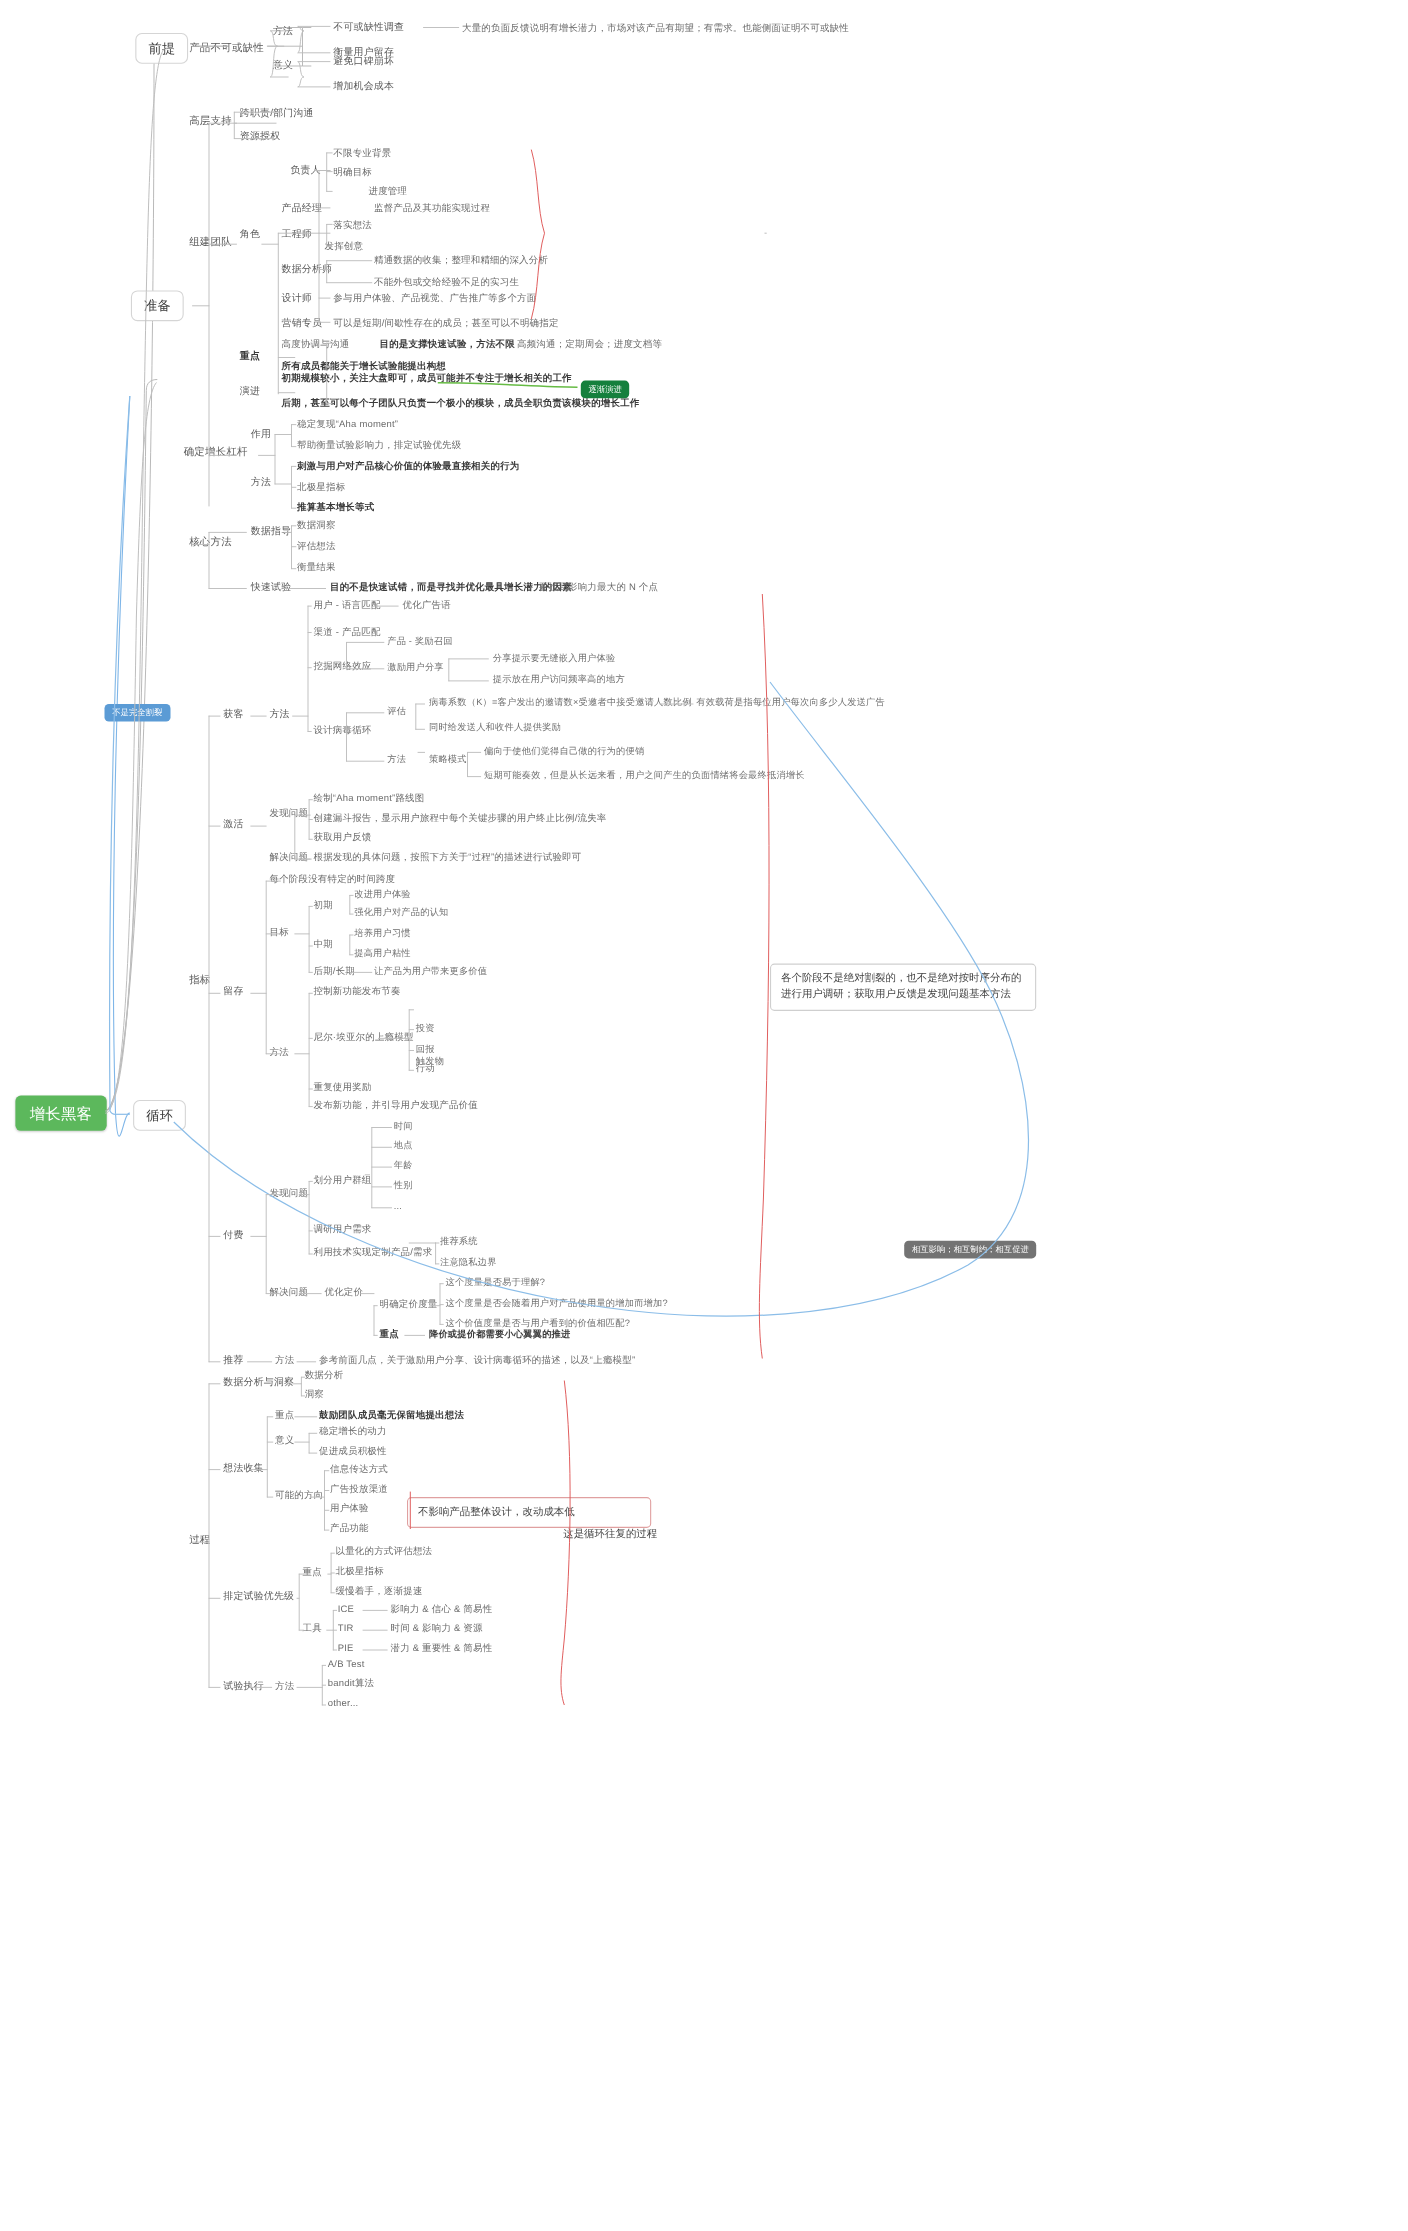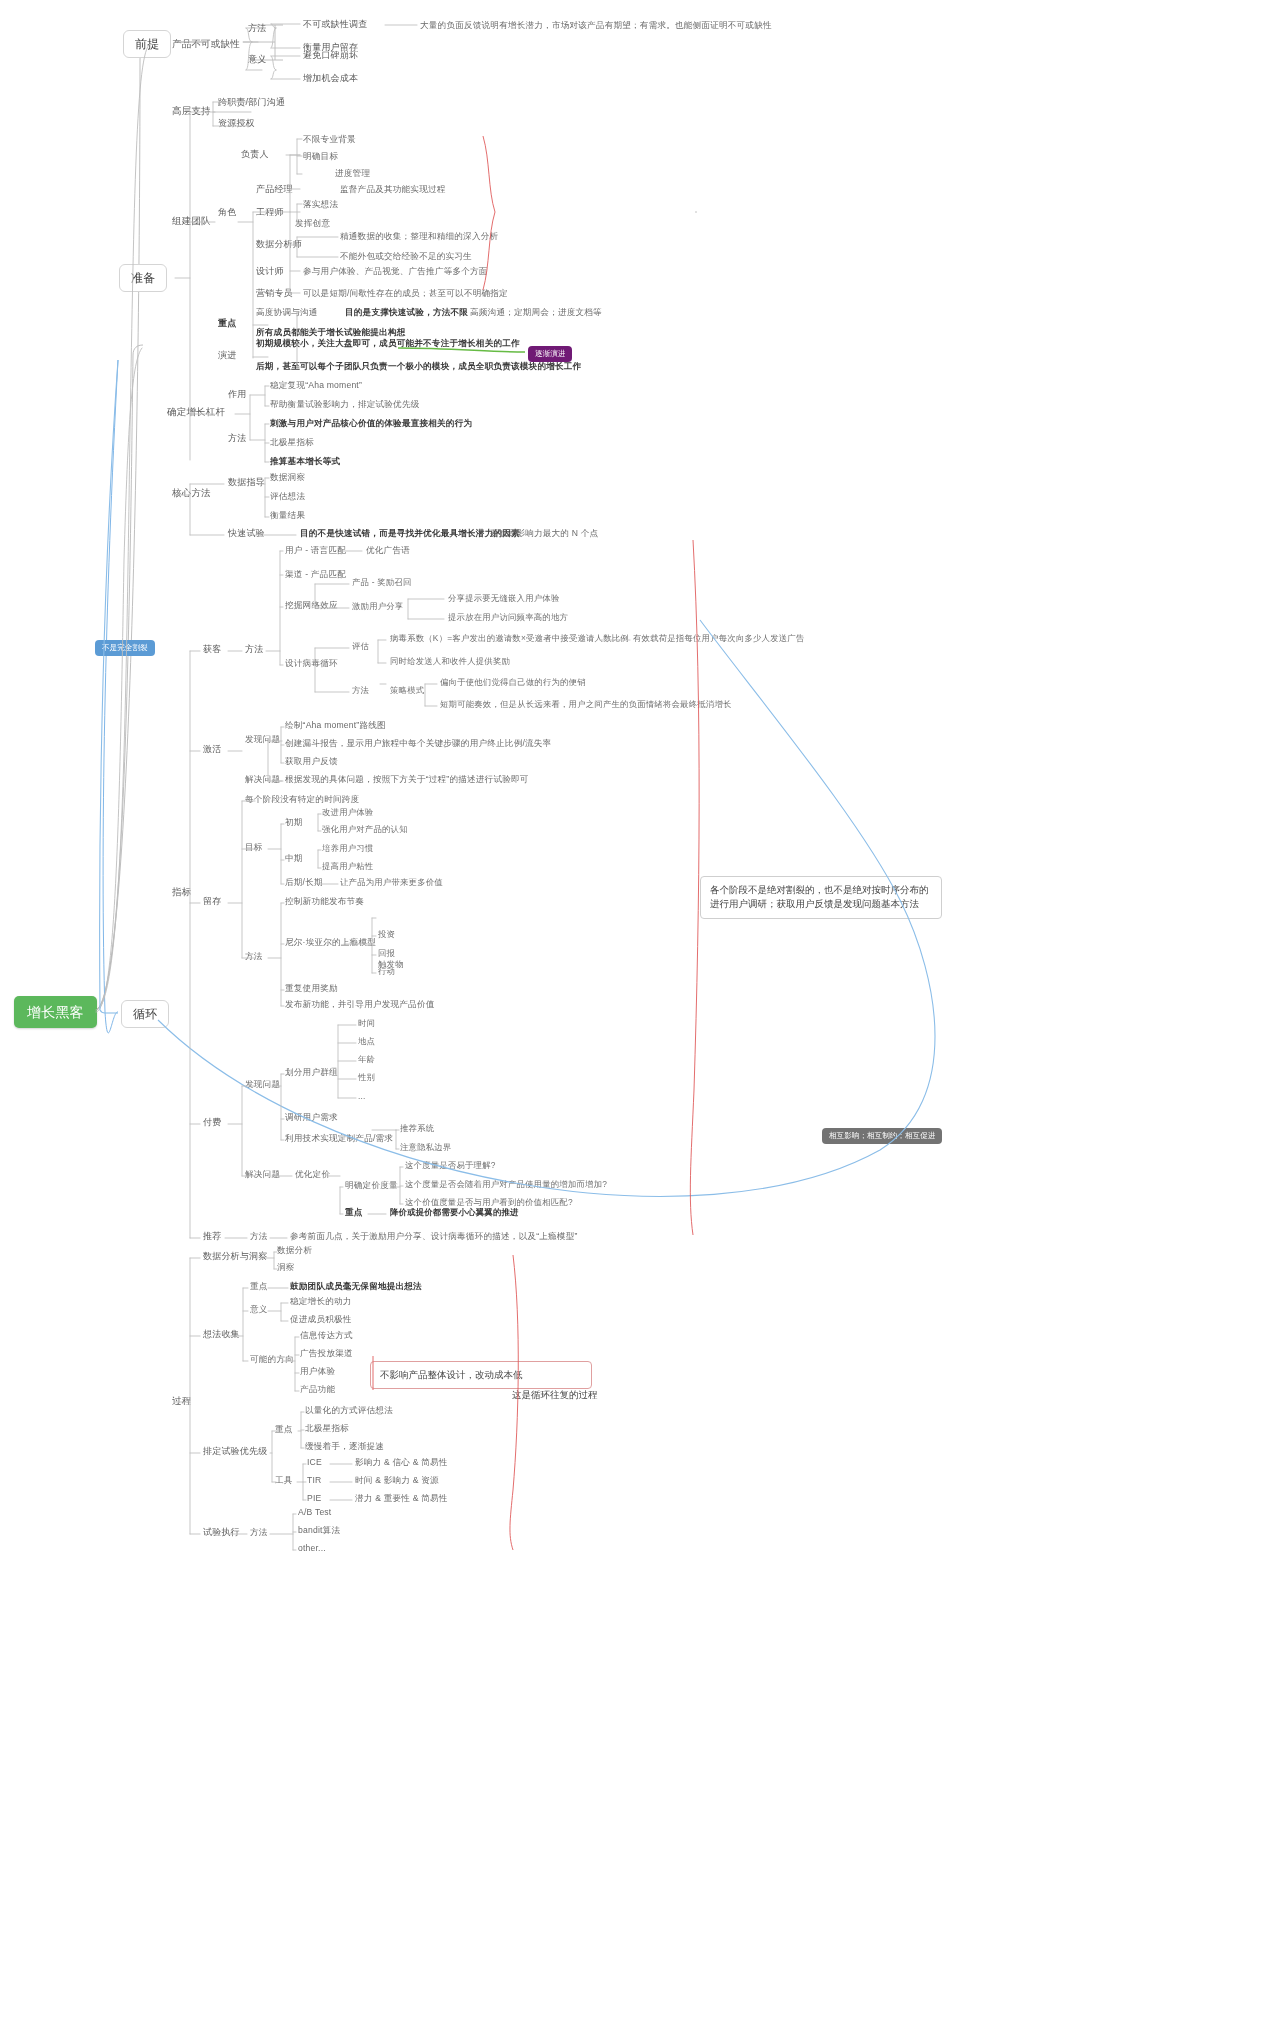--- a/index.html
+++ b/index.html
@@ -28,21 +28,21 @@
   .bold{font-weight:bold;color:#3a3a3a;}
 
   .note{
     position:absolute;background:#fff;border:1px solid #cfcfcf;border-radius:4px;
     padding:6px 9px;font-size:9.5px;color:#444;line-height:1.5;white-space:pre-line;
   }
   .badge{
     position:absolute;border-radius:4px;color:#fff;
     padding:3px 7px;font-size:7.6px;white-space:nowrap;
   }
-  .badge.green{background:#701a75;text-align:center;}
+  .badge.green{background:#15803d;text-align:center;}
   .badge.blue{background:#5b9bd5;}
   .badge.blue2{background:#737373;}
 </style>
 </head>
 <body>
 
 <div id="canvas">
 
 <svg class="links" viewBox="0 0 1280 2028" xmlns="http://www.w3.org/2000/svg">
   <g fill="none" stroke="#b8b8b8" stroke-width="0.9">
@@ -84,21 +84,21 @@
 
 <div class="node lvl1" style="left:119px;top:264px;">准备</div>
 
 <div class="node lvl2" style="left:172px;top:106px;">高层支持</div>
 <div class="node lvl3" style="left:218px;top:98px;">跨职责/部门沟通</div>
 <div class="node lvl3" style="left:218px;top:119px;">资源授权</div>
 
 <div class="node lvl2" style="left:172px;top:216px;">组建团队</div>
 <div class="node lvl3" style="left:218px;top:208px;">角色</div>
 
-<div class="node lvl3" style="left:241px;top:150px;">负责人</div>
+<div class="node lvl3" style="left:264px;top:150px;">负责人</div>
 <div class="node lvl4" style="left:303px;top:135px;">不限专业背景</div>
 <div class="node lvl4" style="left:303px;top:152px;">明确目标</div>
 <div class="node lvl4" style="left:303px;top:169px;margin-left:32px;">进度管理</div>
 
 <div class="node lvl3" style="left:256px;top:185px;">产品经理</div>
 <div class="node lvl4" style="left:340px;top:185px;">监督产品及其功能实现过程</div>
 
 <div class="node lvl3" style="left:256px;top:208px;">工程师</div>
 <div class="node lvl4" style="left:303px;top:200px;">落实想法</div>
 <div class="node lvl4" style="left:295px;top:219px;">发挥创意</div>

